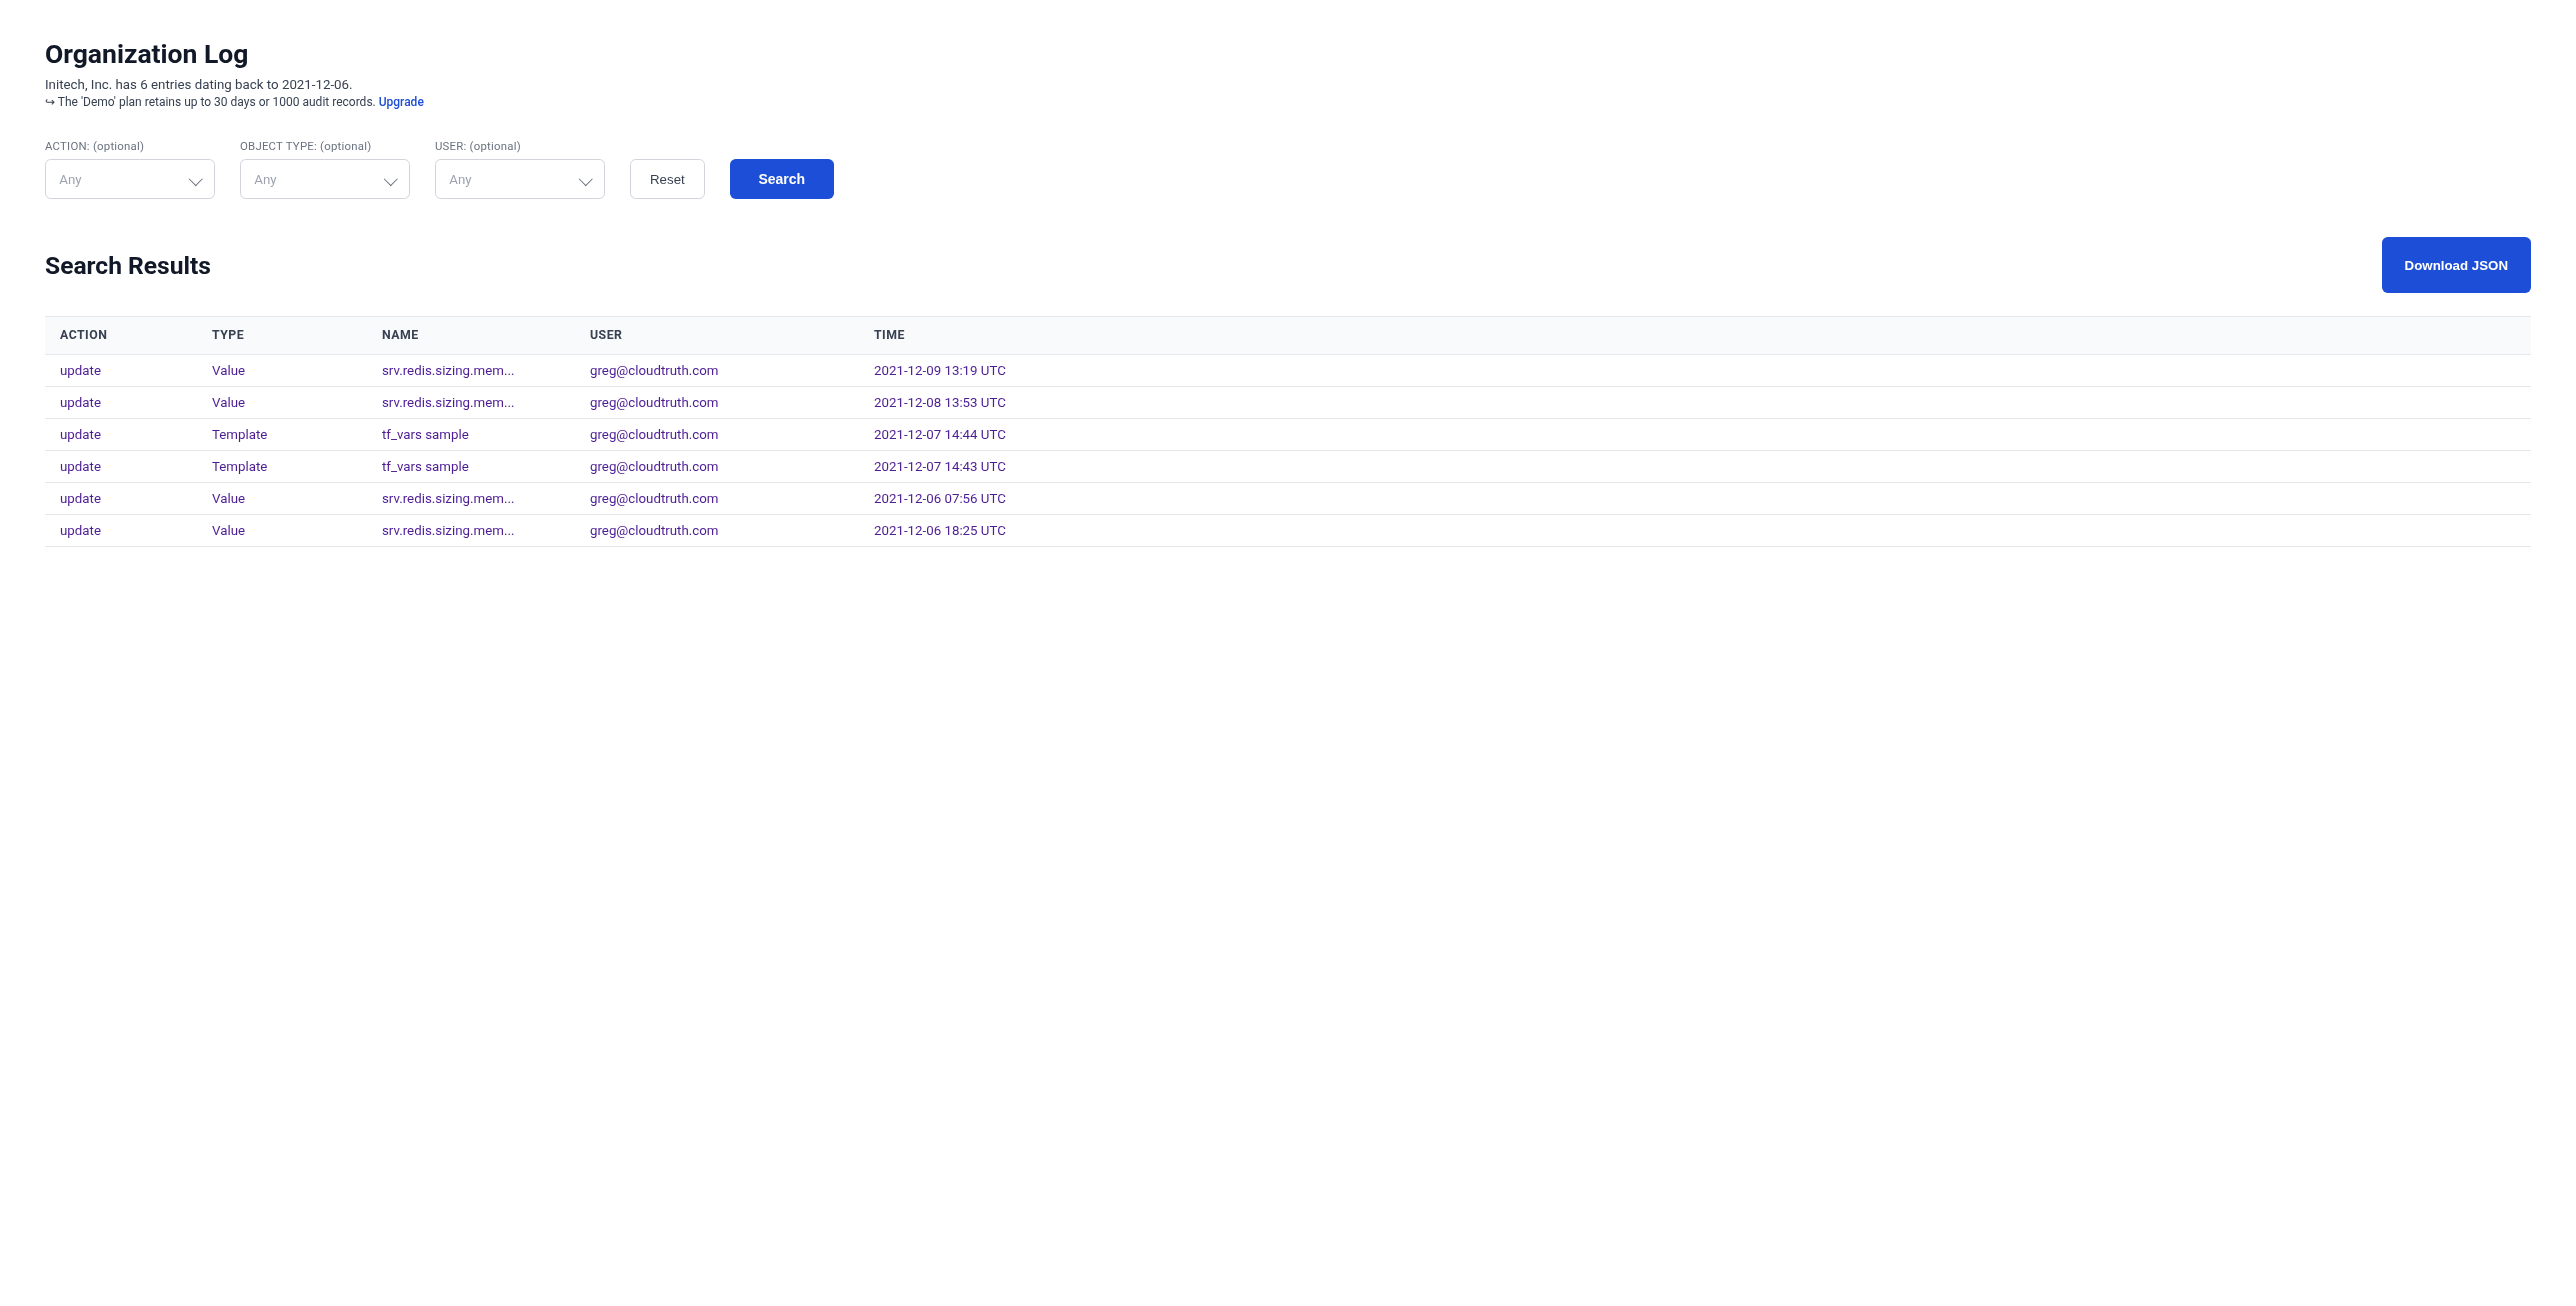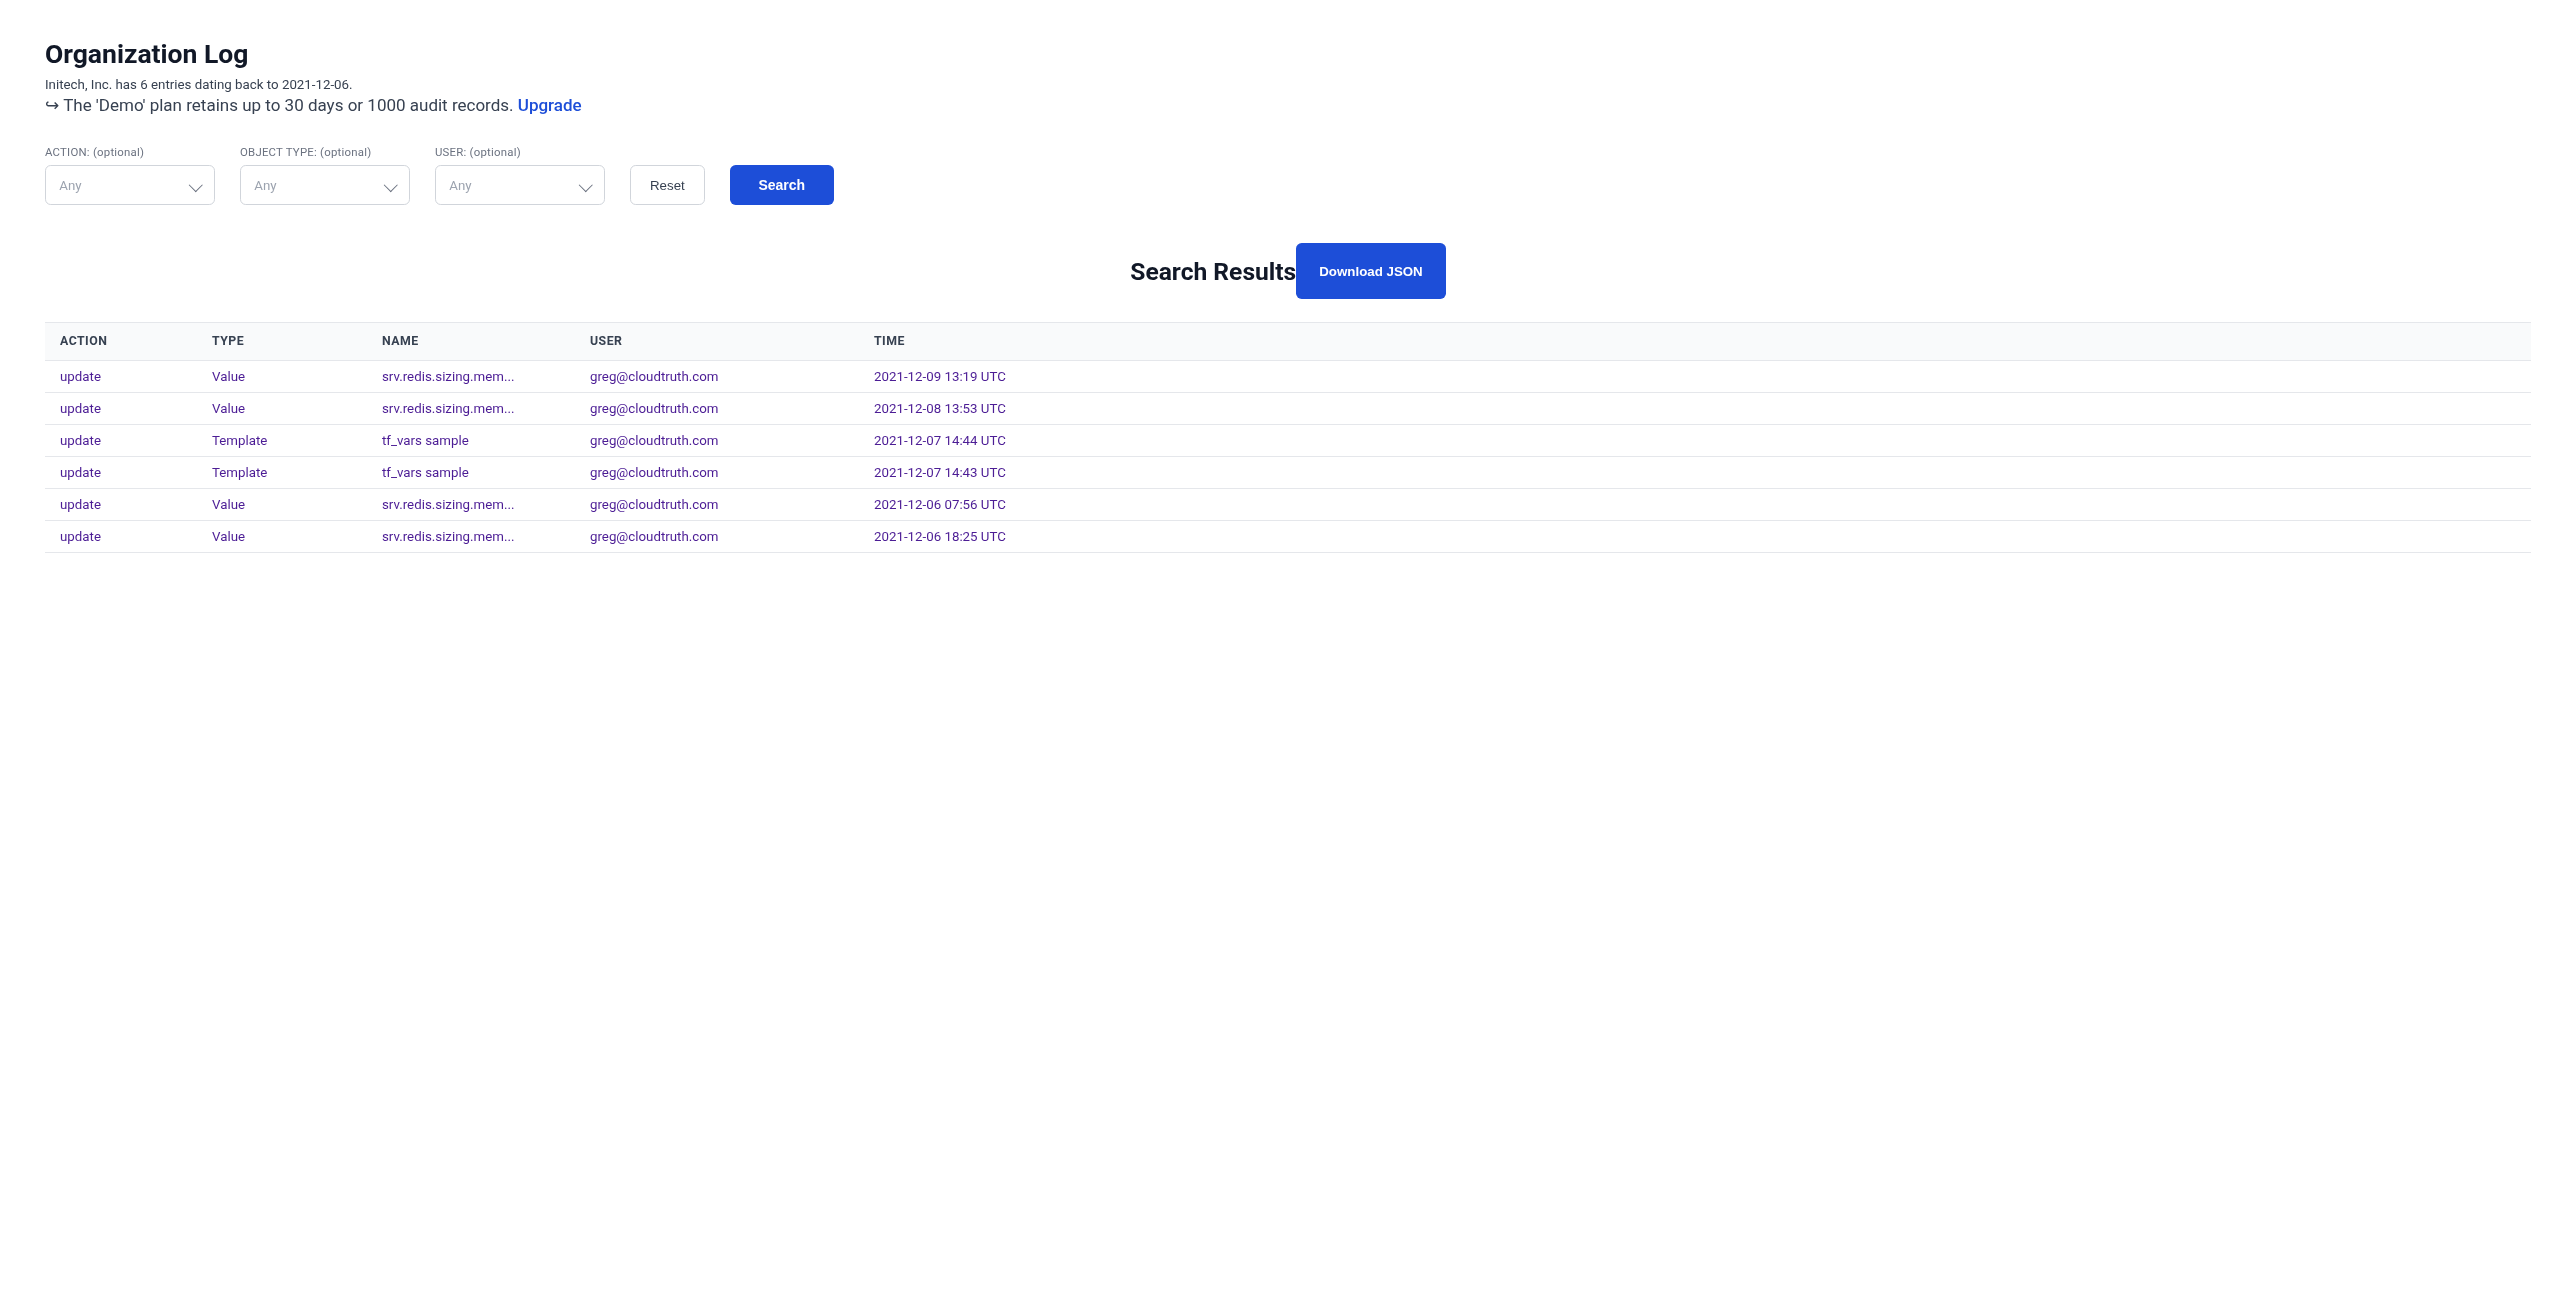--- a/index.html
+++ b/index.html
@@ -23,21 +23,21 @@
       margin-bottom: 7.6px;
     }
 
     .subtitle {
       font-size: 13.3px;
       color: #374151;
       margin-bottom: 3.8px;
     }
 
     .plan-note {
-      font-size: 17px;
+      font-size: 12px;
       color: #374151;
       margin-bottom: 30px;
     }
 
     .plan-note .upgrade-link {
       color: #1d4ed8;
       text-decoration: none;
       font-weight: 500;
       cursor: pointer;
     }
@@ -148,21 +148,21 @@
       color: #ffffff;
       font-size: 14px;
       font-weight: 600;
       cursor: pointer;
       min-width: 104px;
     }
 
     .results-header {
       display: flex;
       align-items: center;
-      justify-content: center;
+      justify-content: space-between;
       margin-bottom: 23px;
     }
 
     .results-title {
       font-size: 24.6px;
       font-weight: 700;
       color: #111827;
     }
 
     .download-btn {

